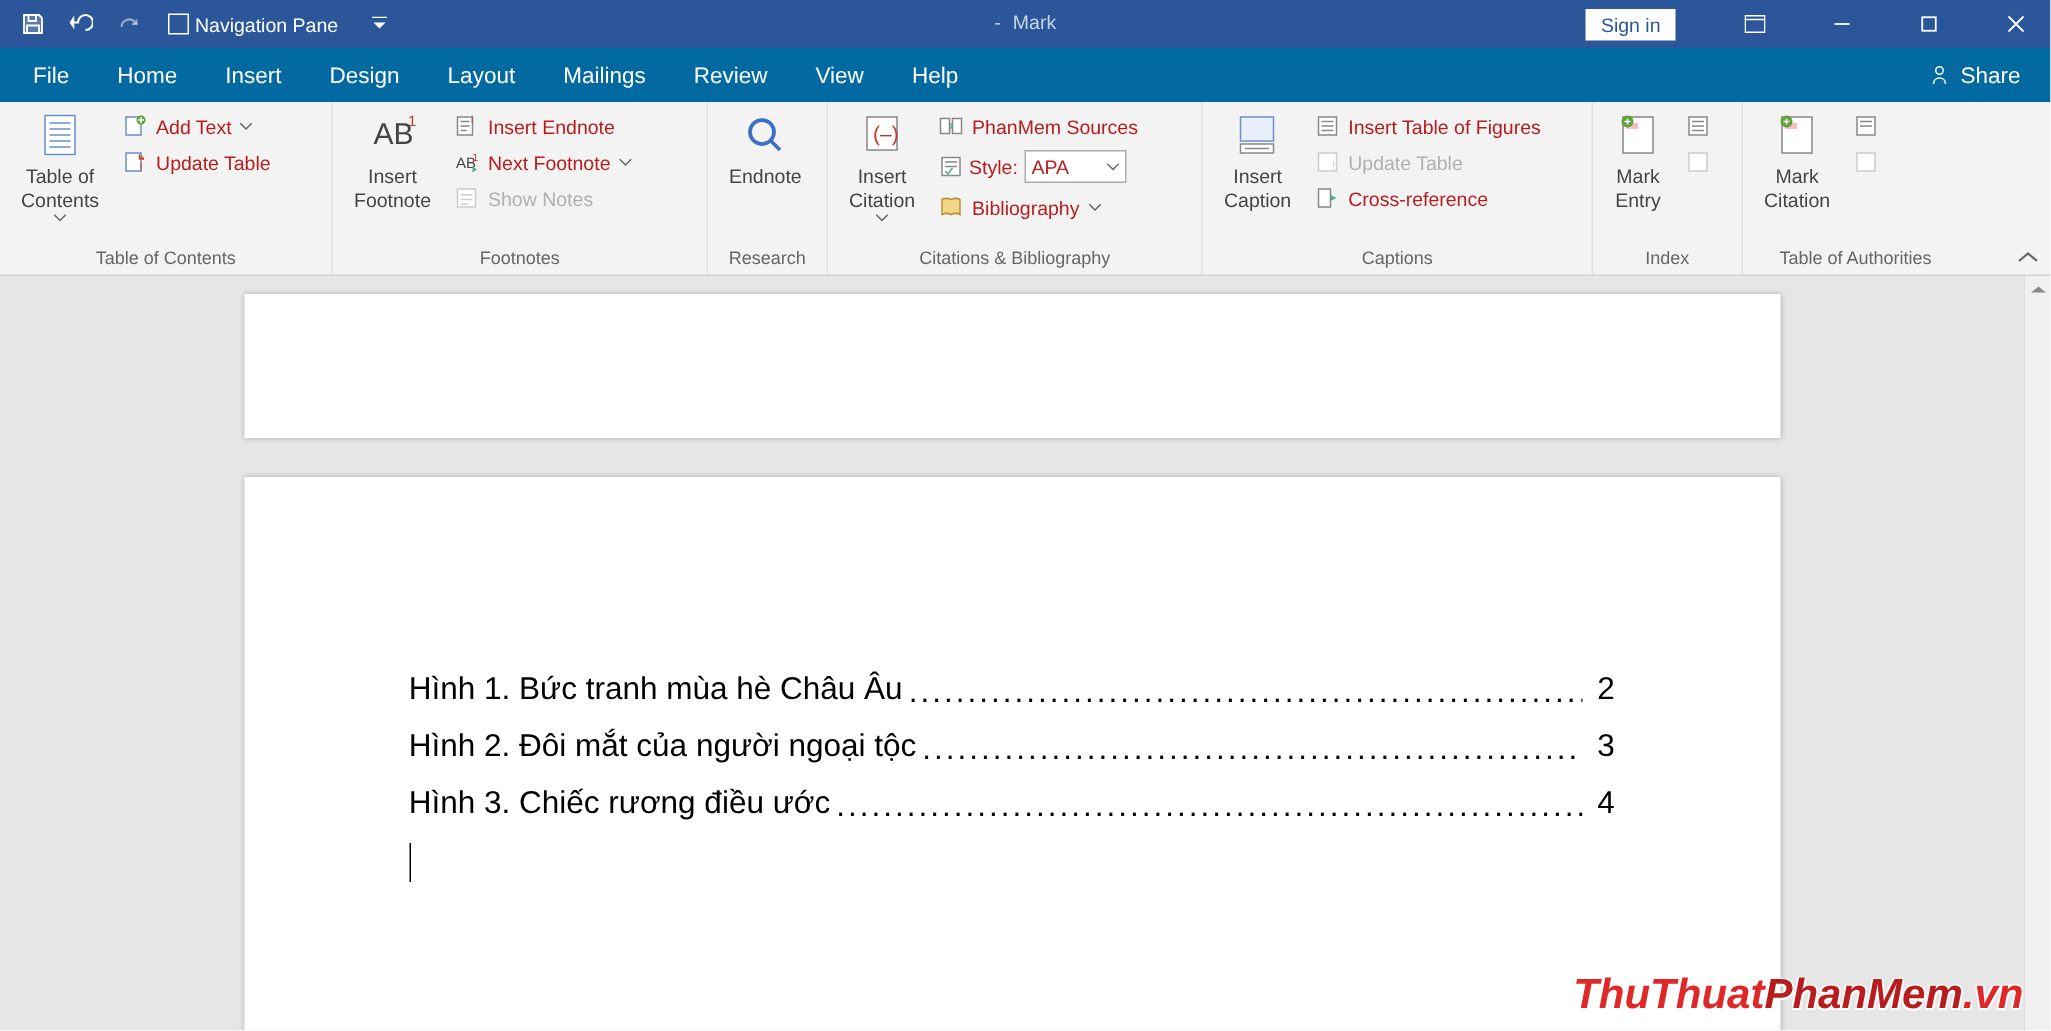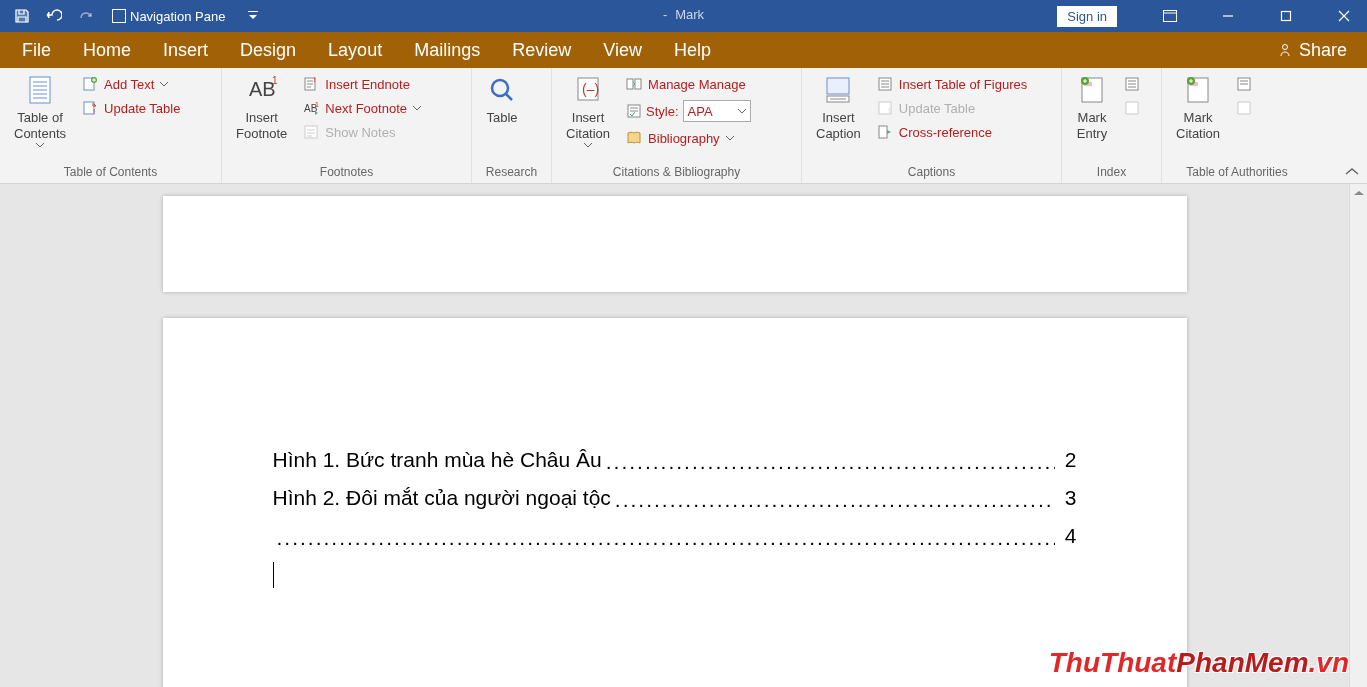--- a/index.html
+++ b/index.html
@@ -14,21 +14,21 @@
 .nav-pane-chk .chk { width: 14px; height: 14px; border: 1px solid #fff; }
 .qat-drop { margin-left: 18px; width: 12px; height: 12px; display:flex; align-items:center; justify-content:center; }
 .title-center { position: absolute; left: 50%; transform: translateX(-50%); display: flex; gap: 8px; top: 7px; }
 .title-center .dim { color: #c8d5ea; }
 .title-right { margin-left: auto; display: flex; align-items: center; gap: 12px; }
 .signin { background: #fff; color: #2b579a; font-size: 13px; padding: 3px 10px; margin-right: 18px; cursor: pointer; }
 .win-btn { width: 46px; height: 32px; display: flex; align-items: center; justify-content: center; cursor: pointer; }
 .win-btn svg { stroke: #fff; fill: none; }
 
 
-.menubar { height: 36px; background: #a16207; display: flex; align-items: stretch; color: #fff; font-size: 18px; padding-left: 6px; }
+.menubar { height: 36px; background: #0369a1; display: flex; align-items: stretch; color: #fff; font-size: 15px; padding-left: 6px; }
 .menu-item { padding: 0 16px; display: flex; align-items: center; cursor: pointer; }
 .menu-item.active { background: #f3f3f3; color: #2b579a; }
 .tellme { display: flex; align-items: center; gap: 10px; margin-left: 18px; color: #cdd9ee; }
 .tellme .bulb { width: 18px; height: 18px; }
 .share { margin-left: auto; display: flex; align-items: center; gap: 6px; padding: 0 20px; cursor: pointer; }
 
 
 .ribbon { height: 116px; background: #f3f3f3; border-bottom: 1px solid #d4d4d4; display: flex; position: relative; }
 .rgroup { border-right: 1px solid #e1e1e1; padding: 4px 8px 2px 8px; display: flex; flex-direction: column; }
 .rgroup .body { flex: 1; display: flex; gap: 6px; }
@@ -244,21 +244,21 @@
 
   <div class="rgroup" style="width:80px">
     <div class="body">
       <div class="bigbtn">
         <div class="ico">
             <svg width="32" height="32" viewBox="0 0 32 32">
               <circle cx="14" cy="14" r="8" fill="none" stroke="#3a6fc4" stroke-width="2.5"></circle>
               <path d="M20 20l6 6" stroke="#3a6fc4" stroke-width="2.5"></path>
             </svg>
           </div>
-        <span>Table</span>
+        <span>Endnote</span>
       </div>
     </div>
     <div class="label">Research</div>
   </div>
 
   <div class="rgroup" style="width:250px">
     <div class="body">
       <div class="bigbtn">
         <div class="ico">
             <svg width="32" height="32" viewBox="0 0 32 32">
@@ -274,21 +274,21 @@
       </div>
       <div class="col">
         <div class="smallbtn">
           <div class="ico">
               <svg width="16" height="16" viewBox="0 0 16 16">
                 <rect x="1" y="3" width="6" height="10" fill="#fff" stroke="#888"></rect>
                 <rect x="9" y="3" width="6" height="10" fill="#fff" stroke="#888"></rect>
                 <path d="M7 6l2 2-2 2" fill="none" stroke="#5a8"></path>
               </svg>
             </div>
-          <span>Manage Manage</span>
+          <span>PhanMem Sources</span>
         </div>
         <div class="smallbtn style-row">
           <div class="ico">
               <svg width="16" height="16" viewBox="0 0 16 16">
                 <rect x="2" y="2" width="12" height="12" fill="#fff" stroke="#888"></rect>
                 <path d="M4 5h8M4 8h8" stroke="#888"></path>
                 <path d="M4 11l2 2 3-4" fill="none" stroke="#5a8"></path>
               </svg>
             </div>
           <span>Style:</span>
@@ -445,20 +445,21 @@
       <span class="tof-text">Hình 1. Bức tranh mùa hè Châu Âu </span>
       <span class="tof-dots"></span>
       <span class="tof-page">&nbsp;<span>2</span></span>
     </div>
     <div class="tof-line">
       <span class="tof-text">Hình 2. Đôi mắt của người ngoại tộc</span>
       <span class="tof-dots"></span>
       <span class="tof-page">&nbsp;<span>3</span></span>
     </div>
     <div class="tof-line">
+      <span class="tof-text">Hình 3. Chiếc rương điều ước </span>
       <span class="tof-dots"></span>
       <span class="tof-page">&nbsp;<span>4</span></span>
     </div>
     <div class="cursor-line"></div>
   </div>
 </div>
 
 <div class="scrollbar">
   <div class="scroll-up">
     <svg width="10" height="6" viewBox="0 0 10 6">

